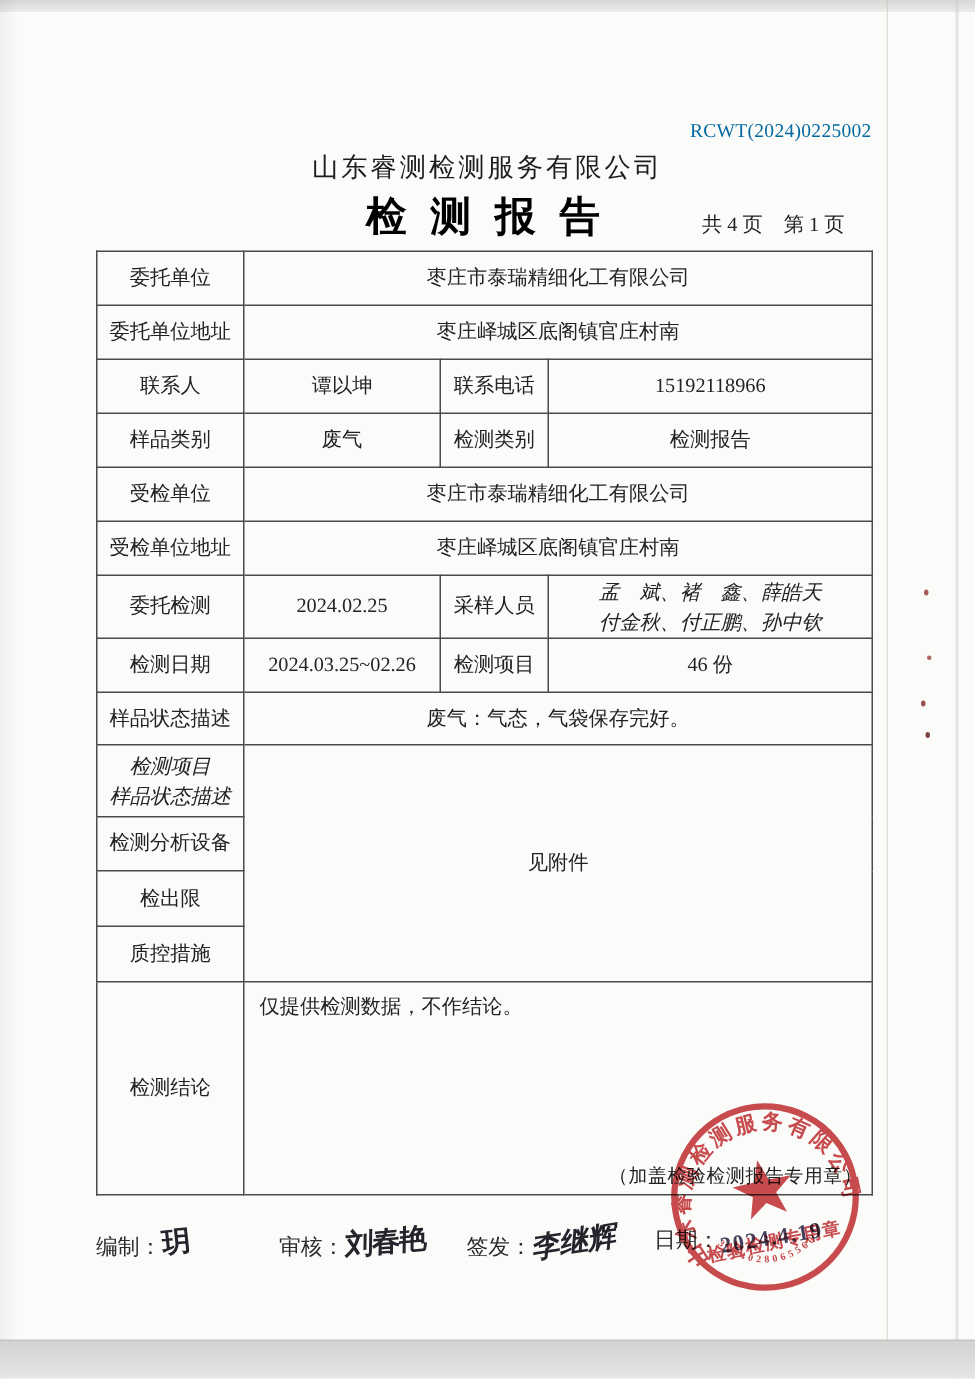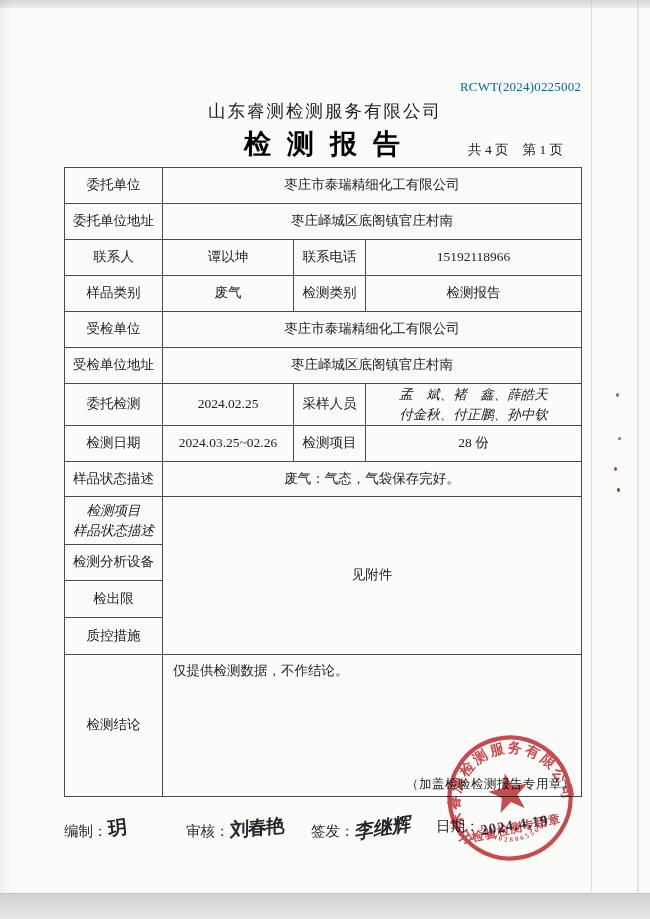--- a/index.html
+++ b/index.html
@@ -151,21 +151,21 @@
       <td>采样人员</td>
       <td class="two-line">
         <div>孟　斌、褚　鑫、薛皓天</div>
         <div>付金秋、付正鹏、孙中钦</div>
       </td>
     </tr>
     <tr style="height:36px">
       <td>检测日期</td>
       <td>2024.03.25~02.26</td>
       <td>检测项目</td>
-      <td>28 份</td>
+      <td>46 份</td>
     </tr>
     <tr style="height:35px">
       <td>样品状态描述</td>
       <td colspan="3">废气：气态，气袋保存完好。</td>
     </tr>
     <tr style="height:48px">
       <td class="two-line">
         <div>检测项目</div>
         <div>样品状态描述</div>
       </td>

